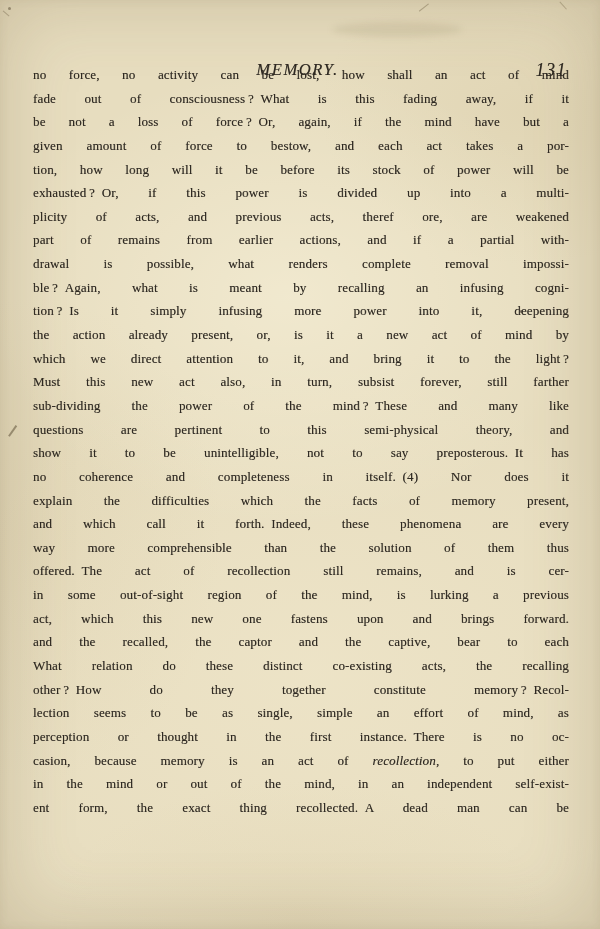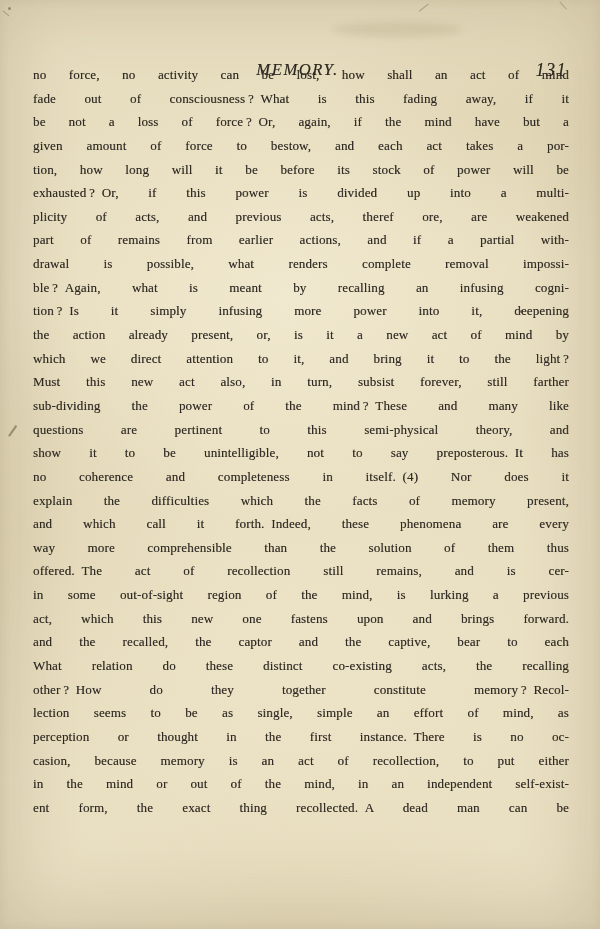--- a/index.html
+++ b/index.html
@@ -48,21 +48,21 @@
     letter-spacing:0.15px;
     text-shadow:0.3px 0.3px 0.35px rgba(46,41,34,0.42);
   }
   .line{
     text-align:justify;
     height:23.65px;line-height:23.65px;
     overflow:hidden;
     white-space:normal;
   }
   .line::after{content:"";display:inline-block;width:100%;height:0;}
-  .it{}
+  .it{font-style:italic;}
   
   .smudge{
     position:absolute;left:332px;top:22px;width:130px;height:15px;
     background:rgba(152,136,100,0.16);filter:blur(3px);border-radius:50%;
     pointer-events:none;
   }
   .speck{position:absolute;background:rgba(95,82,58,0.55);pointer-events:none;}
   .speck.s1{left:6px;top:430px;width:13px;height:1.6px;transform:rotate(-55deg);}
   .speck.s2{left:418px;top:7px;width:12px;height:1.4px;transform:rotate(-38deg);background:rgba(120,106,78,0.45);}
   .speck.s3{left:558px;top:5px;width:10px;height:1.4px;transform:rotate(48deg);background:rgba(120,106,78,0.40);}

